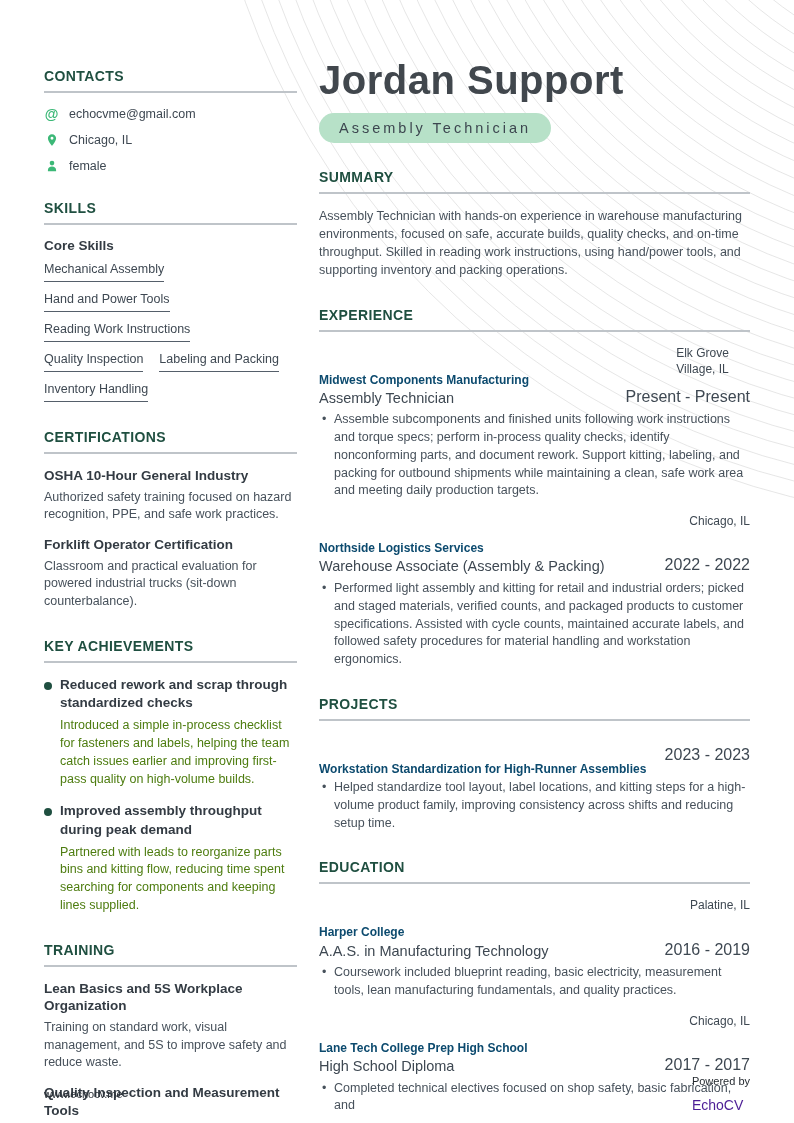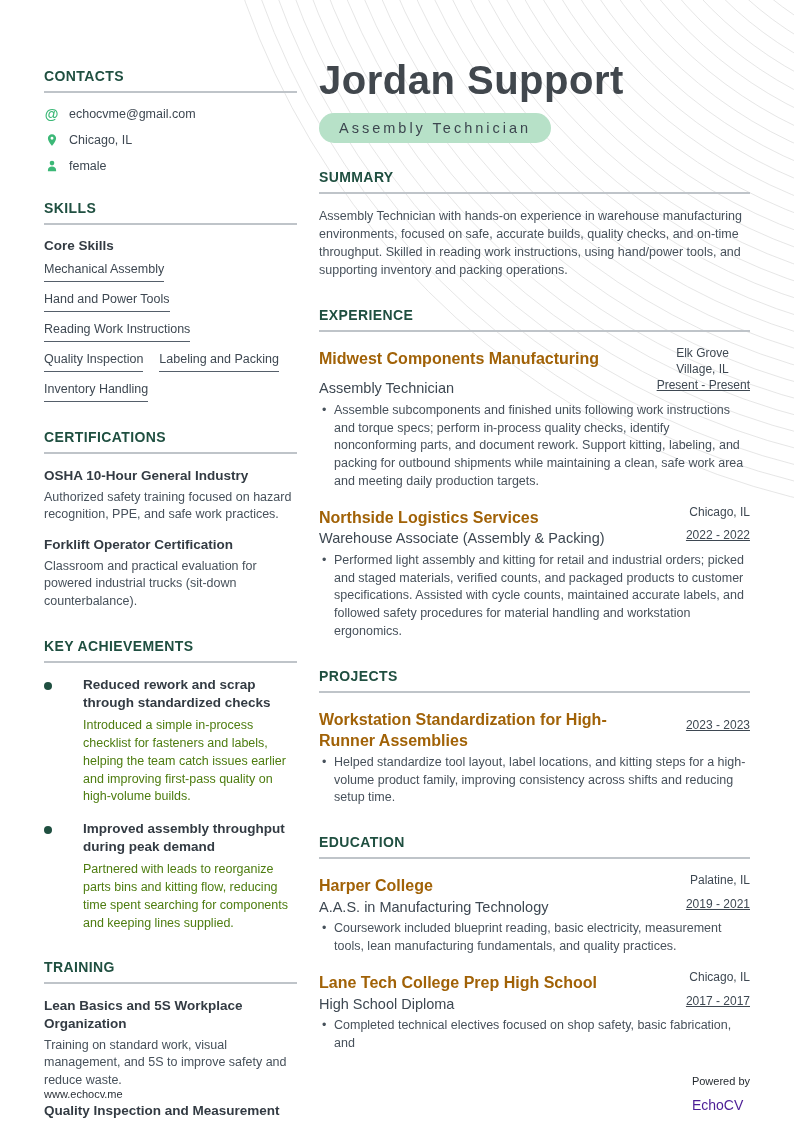--- a/index.html
+++ b/index.html
@@ -41,42 +41,42 @@
   .group-title { font-size:13.5px; font-weight:700; color:#333b43; margin:2px 0 9px; }
   .skill-wrap { display:flex; flex-wrap:wrap; column-gap:16px; row-gap:10px; }
   .skill { font-size:12.5px; color:#3e4852; padding-bottom:5px; border-bottom:1.5px solid #555f6a; }
 
   
   .item { margin-bottom:12px; }
   .item-title { font-size:13.5px; font-weight:700; color:#333b43; line-height:1.3; margin-bottom:4px; }
   .item-desc { font-size:12.5px; color:#47515b; line-height:1.42; }
 
   
-  .ach { display:flex; gap:31px; margin-bottom:14px; }
+  .ach { display:flex; gap:8px; margin-bottom:14px; }
   .ach-dot { width:8px; height:8px; border-radius:50%; background:#1f4f40; flex:0 0 8px; margin-top:6px; }
   .ach-title { font-size:13.5px; font-weight:700; color:#333b43; line-height:1.35; margin-bottom:5px; }
   .ach-desc { font-size:12.5px; color:#4d7c0f; line-height:1.42; }
 
   
   .name { font-size:40px; font-weight:600; color:#41474d; letter-spacing:.5px; line-height:1.1; }
   .badge {
     display:inline-block; margin-top:11px;
     background:#b7e1c8; color:#3c464f;
     font-size:14.5px; font-weight:500; letter-spacing:3px;
     padding:7px 20px; border-radius:17px;
   }
   .summary-text { font-size:12.5px; color:#47515b; line-height:1.45; }
 
   
   .entry { margin-bottom:13px; }
   .entry-row { display:flex; justify-content:space-between; align-items:flex-start; gap:12px; }
-  .company { font-size:16px; font-weight:700; color:#a16207; line-height:1.35; padding-top:3px; }
+  .company { font-size:12px; font-weight:700; color:#0c4a6e; line-height:1.35; padding-top:3px;margin-top:24px; }
   .loc { font-size:12px; color:#3e4852; text-align:center; max-width:95px; line-height:1.4; flex:0 0 auto; }
   .position { font-size:14.5px; color:#3e4852; line-height:1.5; }
-  .dates { font-size:12px; color:#3e4852; white-space:nowrap;text-decoration:underline; }
+  .dates { font-size:16px; color:#3e4852; white-space:nowrap; }
   .bullets { list-style:none; margin-top:2px; }
   .bullets li { font-size:12.5px; color:#47515b; line-height:1.42; padding-left:15px; position:relative; }
   .bullets li::before { content:"•"; position:absolute; left:3px; top:0; color:#47515b; }
   .proj-title { max-width:330px; }
   .proj-dates { padding-top:12px; }
 
   .footer {
     position:absolute; left:44px; right:44px; bottom:10px;
     display:flex; justify-content:space-between; align-items:center;
   }
@@ -277,21 +277,21 @@
       <div class="section-heading">EDUCATION</div>
       <div class="rule"></div>
 
       <div class="entry">
         <div class="entry-row">
           <div class="company">Harper College</div>
           <div class="loc" style="max-width:none;">Palatine, IL</div>
         </div>
         <div class="entry-row">
           <div class="position">A.A.S. in Manufacturing Technology</div>
-          <div class="dates">2019 - 2021</div>
+          <div class="dates">2016 - 2019</div>
         </div>
         <ul class="bullets">
           <li>Coursework included blueprint reading, basic electricity, measurement tools, lean manufacturing fundamentals, and quality practices.</li>
         </ul>
       </div>
 
       <div class="entry">
         <div class="entry-row">
           <div class="company">Lane Tech College Prep High School</div>
           <div class="loc" style="max-width:none;">Chicago, IL</div>

